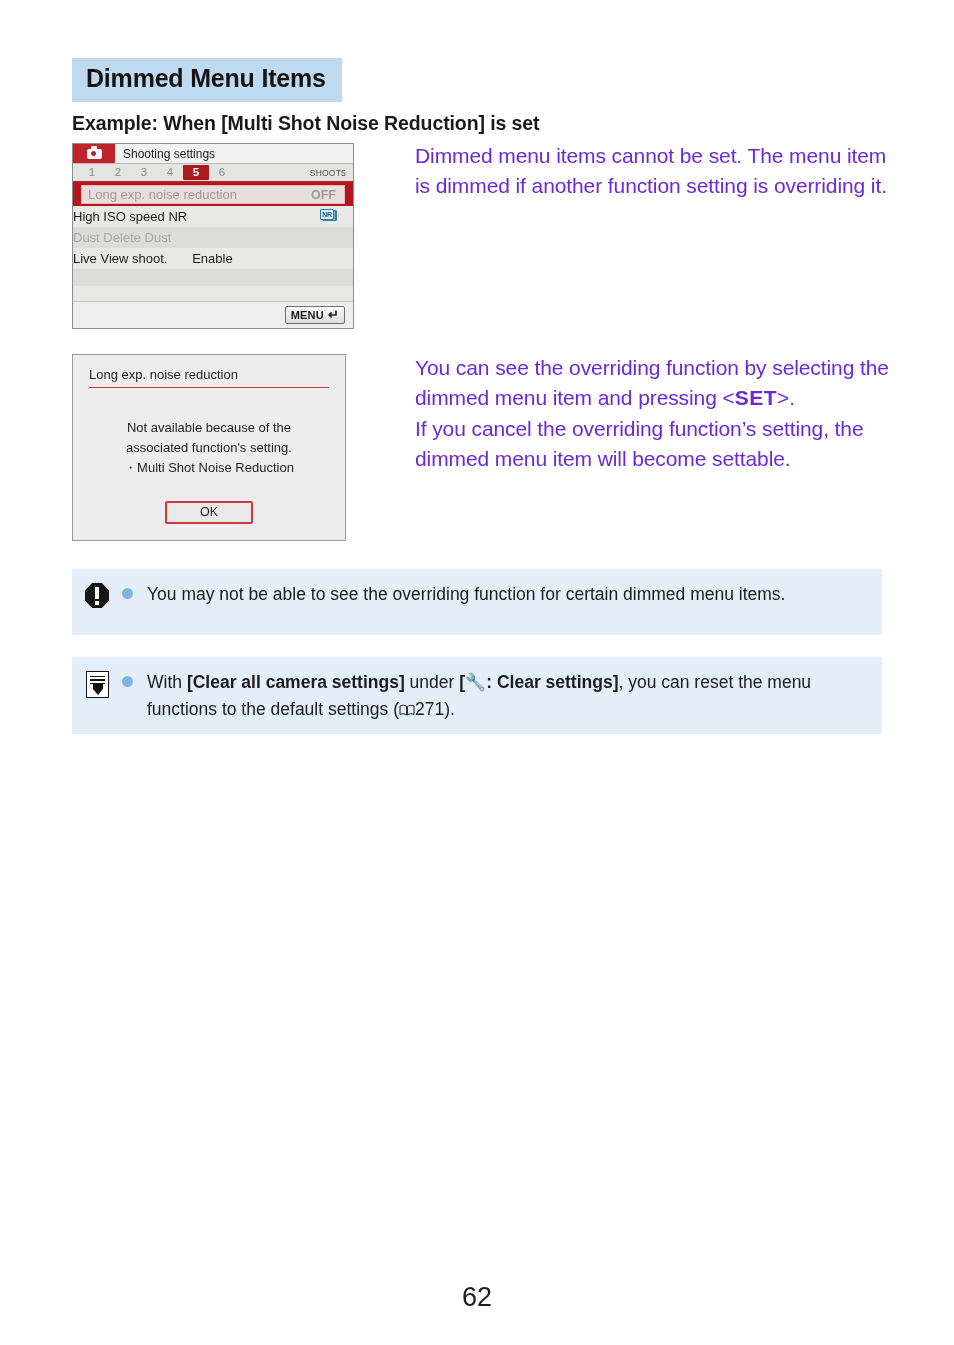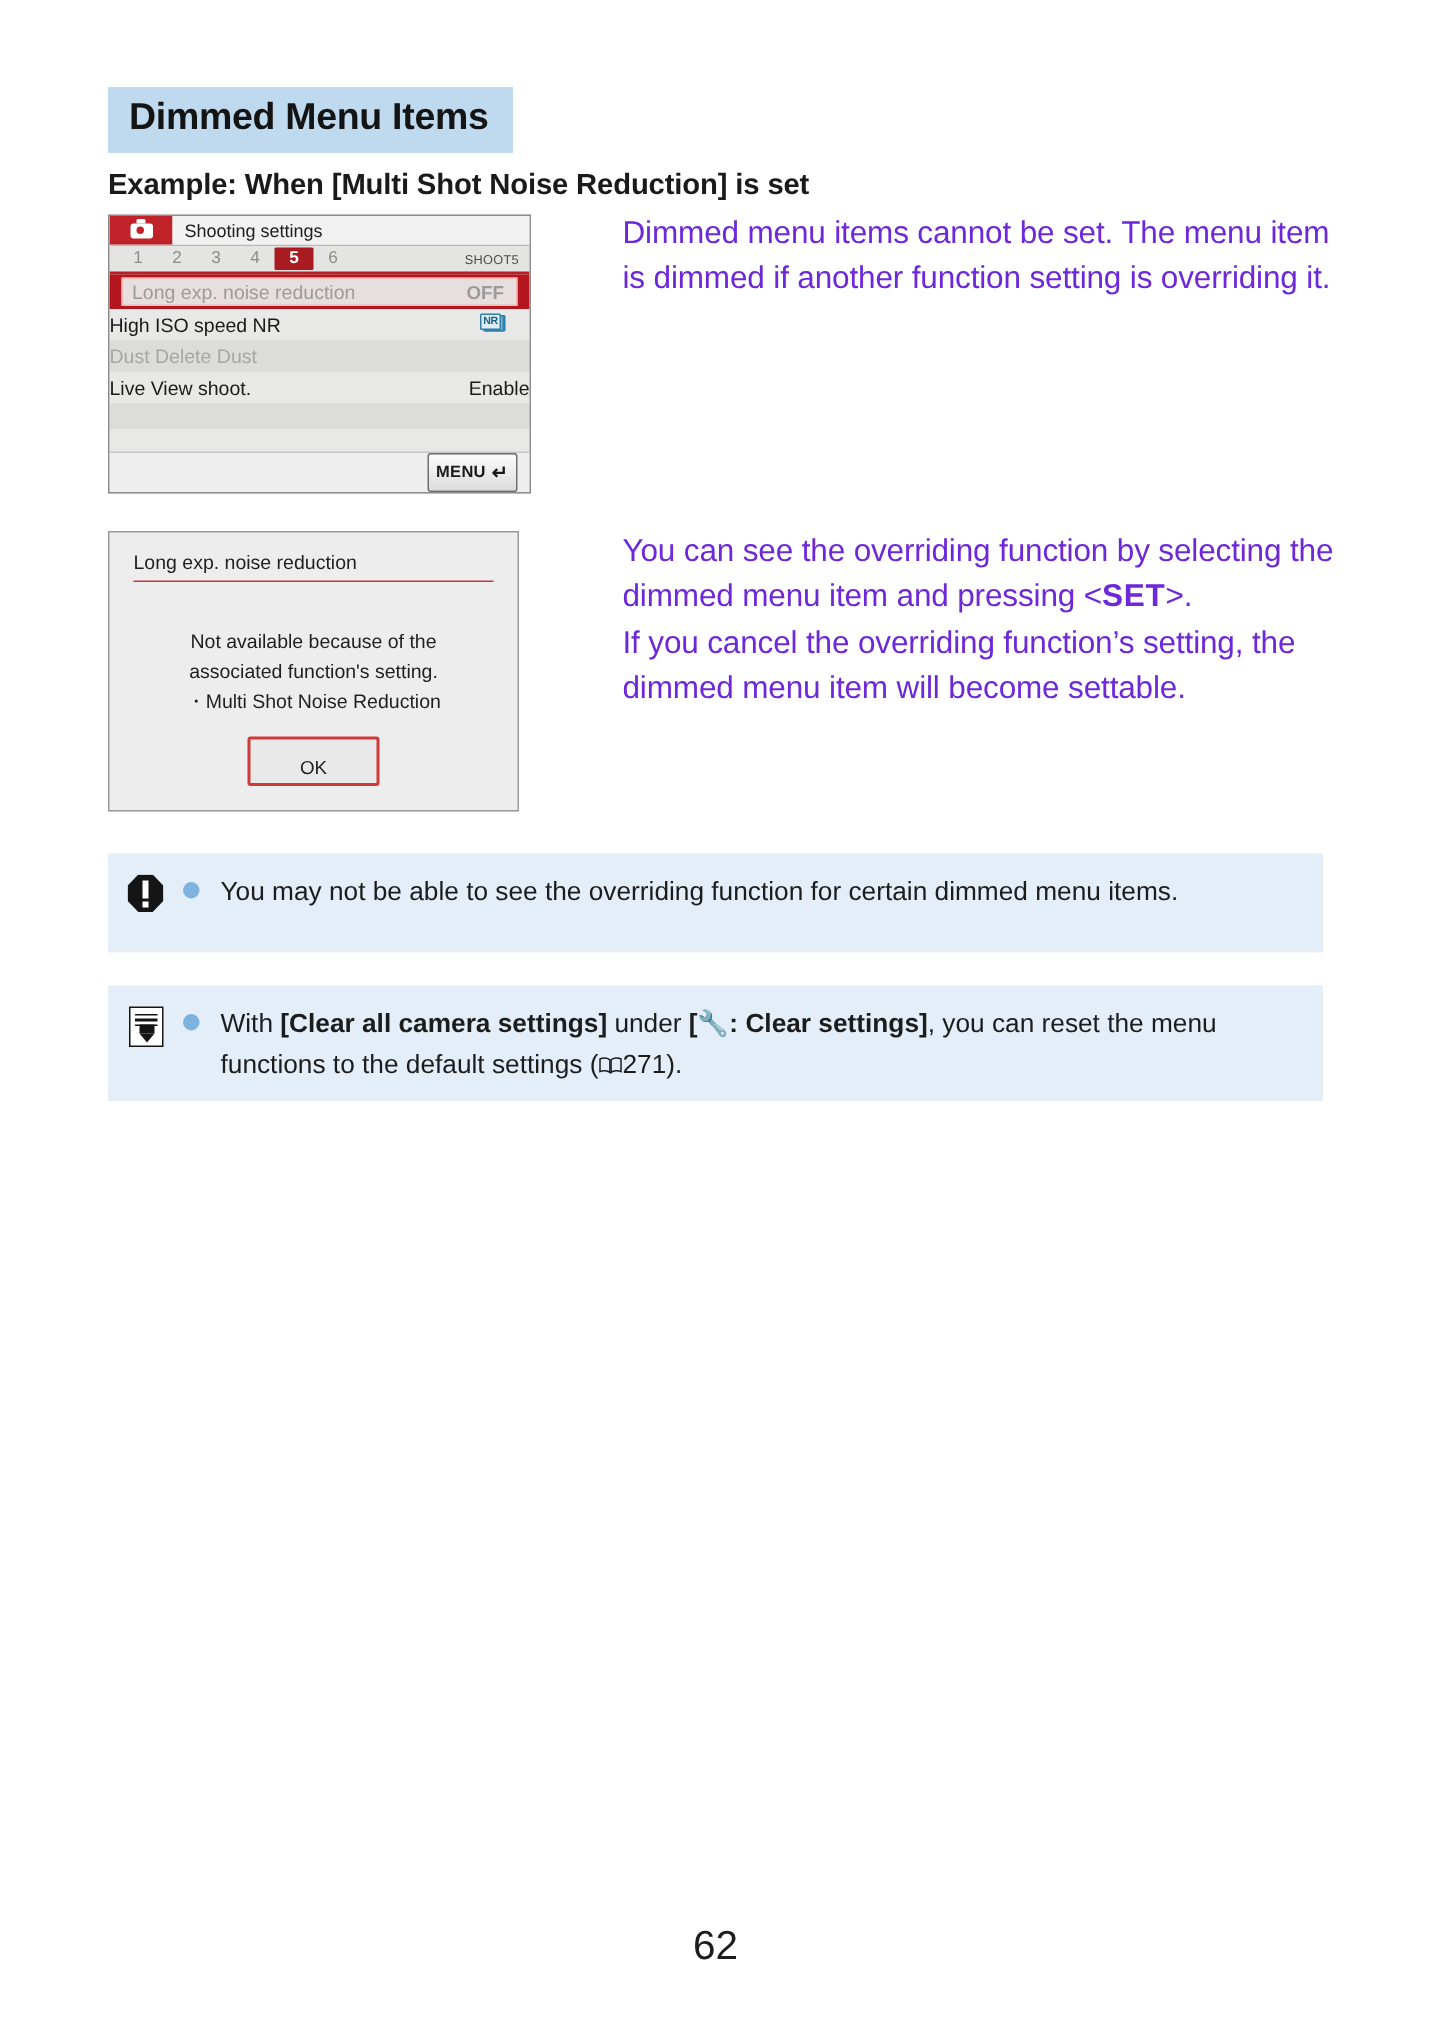--- a/index.html
+++ b/index.html
@@ -194,20 +194,21 @@
   }
 
   .cam-blank { height: 17px; }
   .cam-footer {
     position: absolute;
     left: 0; right: 0; bottom: 0;
     height: 27px;
     background: #eeeeee;
     border-top: 1px solid #c4c4c4;
     display: flex;
+    align-items: center;
     justify-content: flex-end;
     padding-right: 8px;
   }
   .menu-btn {
     display: flex;
     align-items: center;
     gap: 4px;
     border: 1px solid #6f6f6f;
     border-radius: 2px;
     background: linear-gradient(#fbfbfb, #dcdcdc);
@@ -248,21 +249,21 @@
     position: absolute;
     left: 0; right: 0;
     bottom: 16px;
     display: flex;
     justify-content: center;
   }
   .dlg-ok {
     width: 88px;
     text-align: center;
     font-size: 12.5px;
-    padding: 12px 0 3px 0;
+    padding: 2px 0 3px 0;
     background: #e9e9e9;
     border: 2px solid #cf3a3a;
     border-radius: 2px;
     color: #1f1f1f;
   }
 
   
   .body-text {
     position: absolute;
     font-size: 21px;
@@ -425,21 +426,21 @@
     </span>
   </div>
 
   <div class="cam-row shade-b dim">
     <span class="cam-label">Dust Delete Dust</span>
     <span class="cam-value"></span>
   </div>
 
   <div class="cam-row shade-a">
     <span class="cam-label">Live View shoot.</span>
-    <span class="cam-value" style="flex:1.35;text-align:right;padding-right:0">Enable</span>
+    <span class="cam-value" style="flex:1.35;text-align:left;padding-right:0">Enable</span>
   </div>
 
   <div class="cam-row shade-b cam-blank"></div>
   <div class="cam-row shade-a cam-blank"></div>
   <div class="cam-row shade-b cam-blank"></div>
 
   <div class="cam-footer">
     <div class="menu-btn">
       <span>MENU</span>
       <span class="ret-arrow">↵</span>

